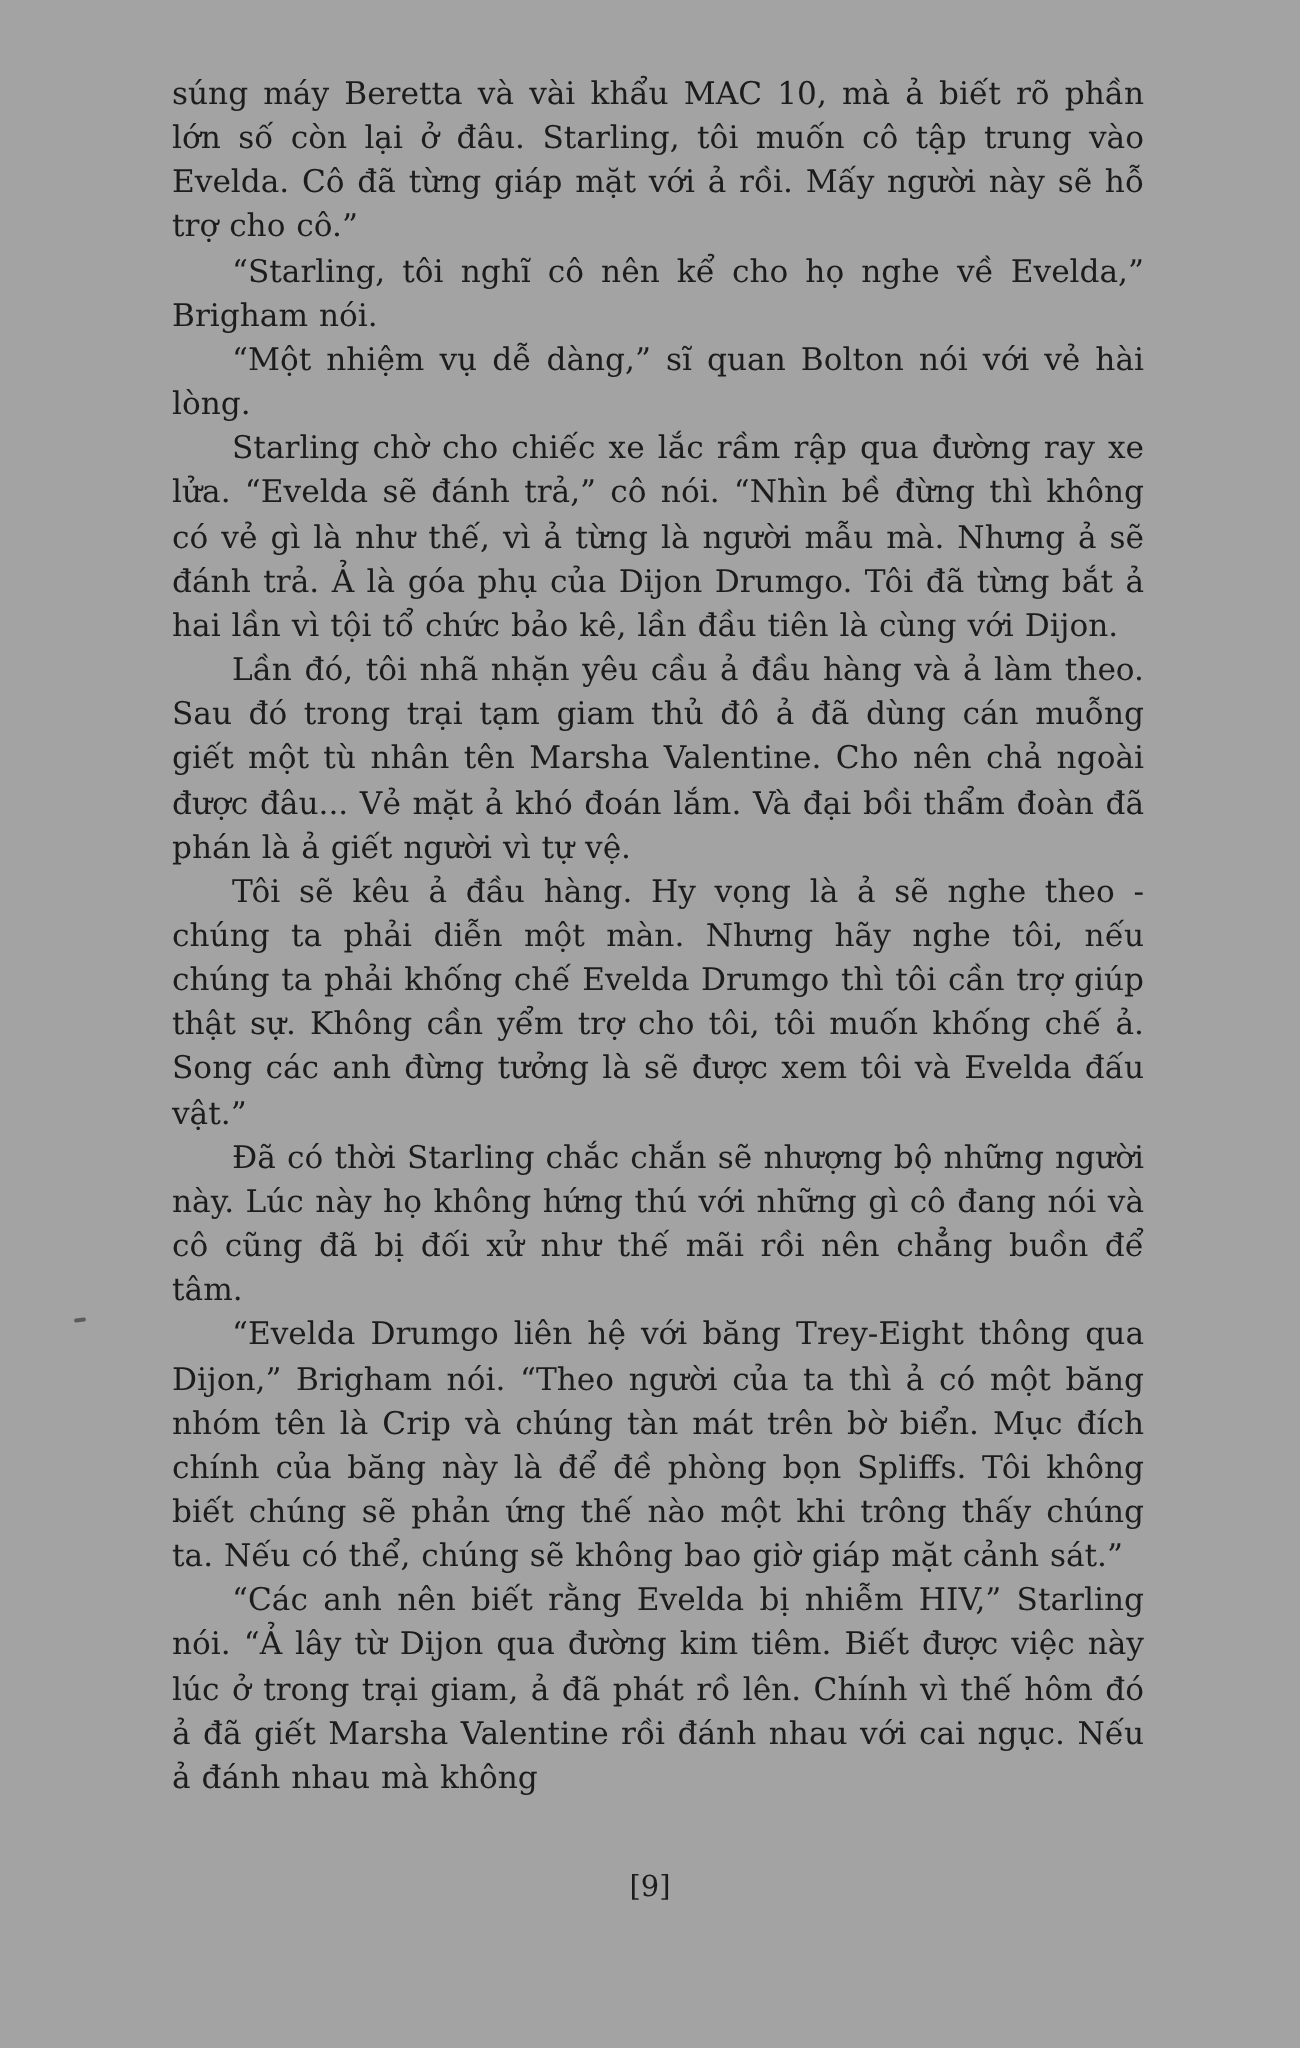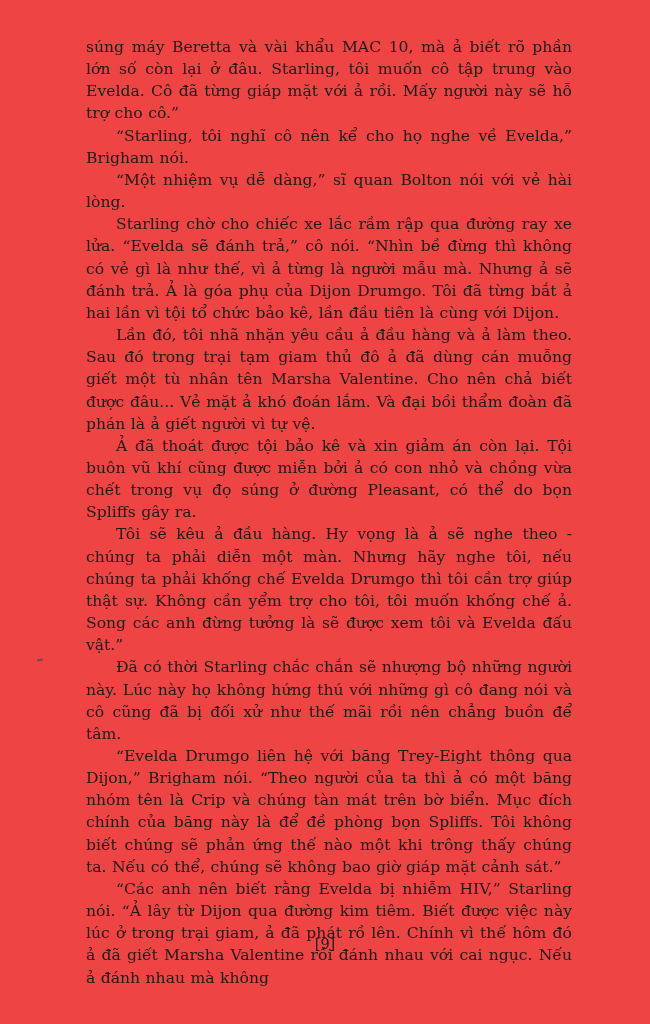--- a/index.html
+++ b/index.html
@@ -11,21 +11,21 @@
     height: 1024px;
     background: #fdfdfc;
     position: relative;
     overflow: hidden;
     font-family: "DejaVu Serif", "Liberation Serif", serif;
     color: #1c1c1c;
   }
   .page-surface {
     position: absolute;
     inset: 0;
-    background: #ef4444;
+    background: #a3a3a3;
   }
   .text-block {
     position: absolute;
     top: 36px;
     left: 86px;
     width: 486px;
   }
   .text-block p {
     margin: 0;
     font-size: 15.6px;
@@ -60,22 +60,21 @@
 </head>
 <body>
 
 <div class="page-surface">
 
   <div class="text-block">
     <p>súng máy Beretta và vài khẩu MAC 10, mà ả biết rõ phần lớn số còn lại ở đâu. Starling, tôi muốn cô tập trung vào Evelda. Cô đã từng giáp mặt với ả rồi. Mấy người này sẽ hỗ trợ cho cô.”</p>
     <p class="indent">“Starling, tôi nghĩ cô nên kể cho họ nghe về Evelda,” Brigham nói.</p>
     <p class="indent">“Một nhiệm vụ dễ dàng,” sĩ quan Bolton nói với vẻ hài lòng.</p>
     <p class="indent">Starling chờ cho chiếc xe lắc rầm rập qua đường ray xe lửa. “Evelda sẽ đánh trả,” cô nói. “Nhìn bề đừng thì không có vẻ gì là như thế, vì ả từng là người mẫu mà. Nhưng ả sẽ đánh trả. Ả là góa phụ của Dijon Drumgo. Tôi đã từng bắt ả hai lần vì tội tổ chức bảo kê, lần đầu tiên là cùng với Dijon.</p>
-    <p class="indent">Lần đó, tôi nhã nhặn yêu cầu ả đầu hàng và ả làm theo. Sau đó trong trại tạm giam thủ đô ả đã dùng cán muỗng giết một tù nhân tên Marsha Valentine. Cho nên chả biết được đâu... Vẻ mặt ả khó đoán lắm. Và đại bồi thẩm đoàn đã phán là ả giết người vì tự vệ.</p>
-    <p class="indent">Ả đã thoát được tội bảo kê và xin giảm án còn lại. Tội buôn vũ khí cũng được miễn bởi ả có con nhỏ và chồng vừa chết trong vụ đọ súng ở đường Pleasant, có thể do bọn Spliffs gây ra.</p>
+    <p class="indent">Lần đó, tôi nhã nhặn yêu cầu ả đầu hàng và ả làm theo. Sau đó trong trại tạm giam thủ đô ả đã dùng cán muỗng giết một tù nhân tên Marsha Valentine. Cho nên chả ngoài được đâu... Vẻ mặt ả khó đoán lắm. Và đại bồi thẩm đoàn đã phán là ả giết người vì tự vệ.</p>
     <p class="indent">Tôi sẽ kêu ả đầu hàng. Hy vọng là ả sẽ nghe theo - chúng ta phải diễn một màn. Nhưng hãy nghe tôi, nếu chúng ta phải khống chế Evelda Drumgo thì tôi cần trợ giúp thật sự. Không cần yểm trợ cho tôi, tôi muốn khống chế ả. Song các anh đừng tưởng là sẽ được xem tôi và Evelda đấu vật.”</p>
     <p class="indent">Đã có thời Starling chắc chắn sẽ nhượng bộ những người này. Lúc này họ không hứng thú với những gì cô đang nói và cô cũng đã bị đối xử như thế mãi rồi nên chẳng buồn để tâm.</p>
     <p class="indent">“Evelda Drumgo liên hệ với băng Trey-Eight thông qua Dijon,” Brigham nói. “Theo người của ta thì ả có một băng nhóm tên là Crip và chúng tàn mát trên bờ biển. Mục đích chính của băng này là để đề phòng bọn Spliffs. Tôi không biết chúng sẽ phản ứng thế nào một khi trông thấy chúng ta. Nếu có thể, chúng sẽ không bao giờ giáp mặt cảnh sát.”</p>
     <p class="indent">“Các anh nên biết rằng Evelda bị nhiễm HIV,” Starling nói. “Ả lây từ Dijon qua đường kim tiêm. Biết được việc này lúc ở trong trại giam, ả đã phát rồ lên. Chính vì thế hôm đó ả đã giết Marsha Valentine rồi đánh nhau với cai ngục. Nếu ả đánh nhau mà không</p>
   </div>
 
   <div class="scan-speck"></div>
 
   <div class="page-number">[9]</div>
 

